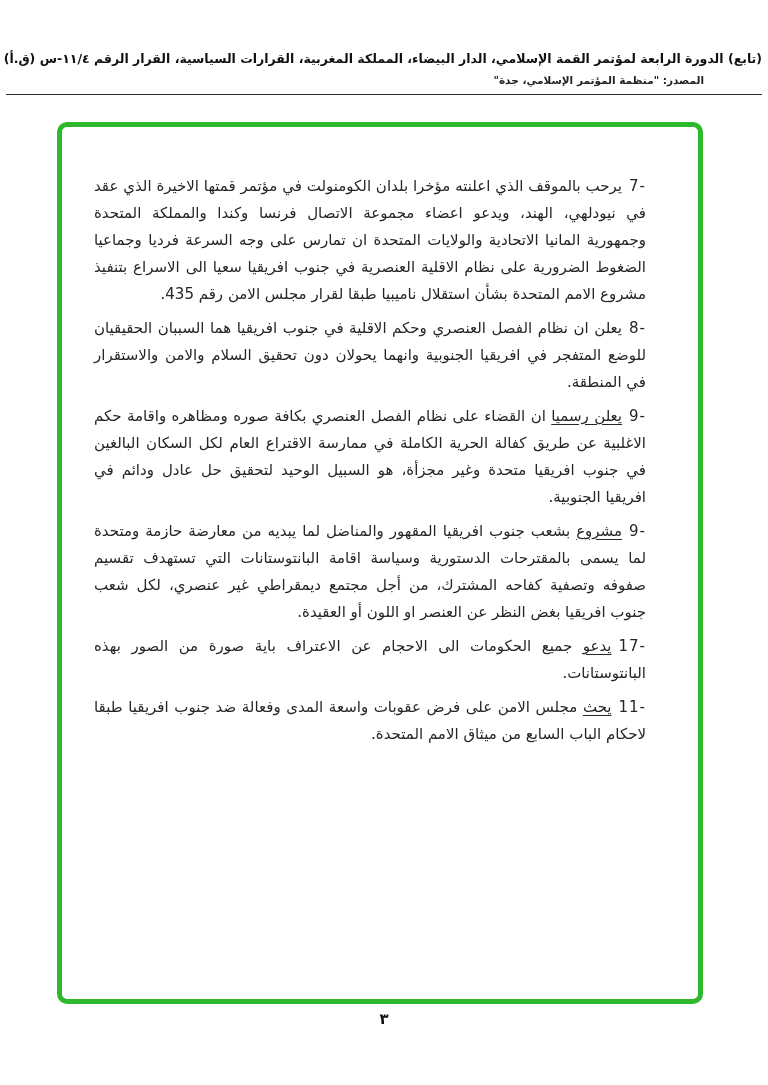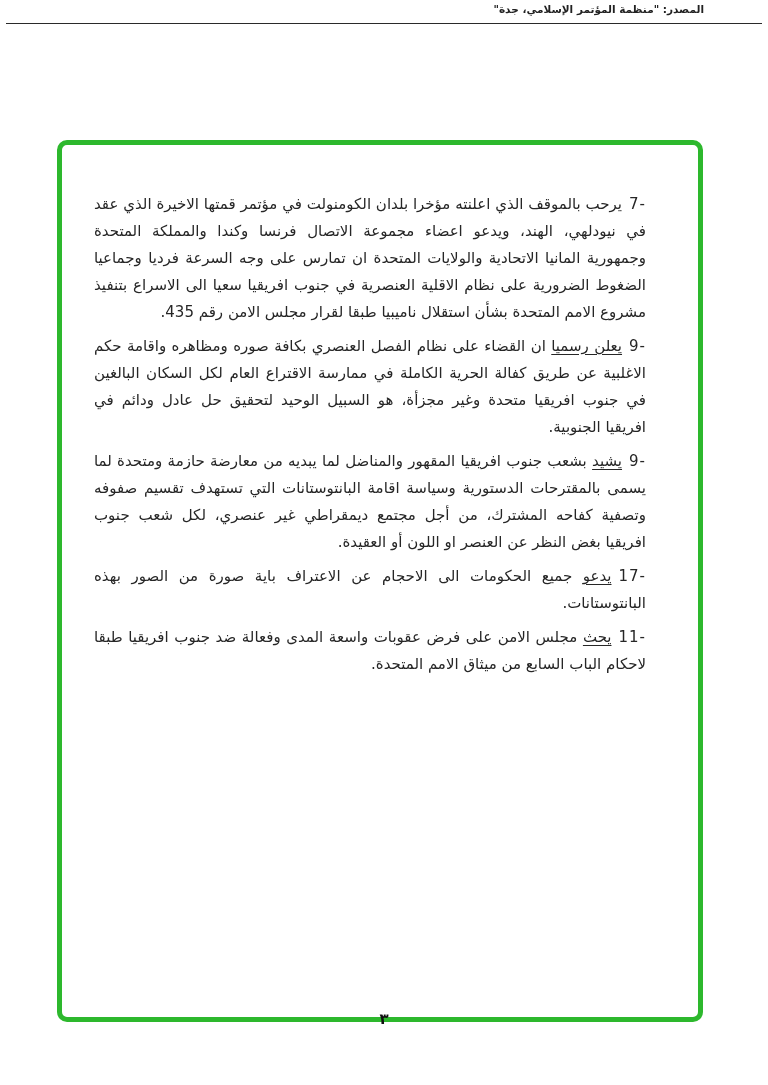--- a/index.html
+++ b/index.html
@@ -73,33 +73,35 @@
     font-weight: bold;
     font-size: 15px;
     color: #111;
   }
 </style>
 </head>
 <body>
 
 <div class="page">
 
+  <div class="doc-header">(تابع) الدورة الرابعة لمؤتمر القمة الإسلامي، الدار البيضاء، المملكة المغربية، القرارات السياسية، القرار الرقم ١١/٤-س (ق.أ)</div>
 
   <div class="doc-source">المصدر: "منظمة المؤتمر الإسلامي، جدة"</div>
 
   <hr class="header-divider">
 
-  <div class="green-box" style="border-color: rgb(45, 184, 45); margin-top: 18px;">
+  <div class="green-box" style="border-color: rgb(45, 184, 45);">
     <div class="doc-body">
   <p class="para"><span class="para-num" dir="ltr">7-</span><span class="lead">يرحب</span><span> بالموقف الذي اعلنته مؤخرا بلدان الكومنولت في مؤتمر قمتها الاخيرة الذي عقد في نيودلهي، الهند، ويدعو اعضاء مجموعة الاتصال فرنسا وكندا والمملكة المتحدة وجمهورية المانيا الاتحادية والولايات المتحدة ان تمارس على وجه السرعة فرديا وجماعيا الضغوط الضرورية على نظام الاقلية العنصرية في جنوب افريقيا سعيا الى الاسراع بتنفيذ مشروع الامم المتحدة بشأن استقلال ناميبيا طبقا لقرار مجلس الامن رقم 435.</span></p>
 
+  <p class="para"><span class="para-num" dir="ltr">8-</span><span class="lead">يعلن</span><span> ان نظام الفصل العنصري وحكم الاقلية في جنوب افريقيا هما السببان الحقيقيان للوضع المتفجر في افريقيا الجنوبية وانهما يحولان دون تحقيق السلام والامن والاستقرار في المنطقة.</span></p>
 
   <p class="para"><span class="para-num" dir="ltr">9-</span><span class="lead u">يعلن رسميا</span><span> ان القضاء على نظام الفصل العنصري بكافة صوره ومظاهره واقامة حكم الاغلبية عن طريق كفالة الحرية الكاملة في ممارسة الاقتراع العام لكل السكان البالغين في جنوب افريقيا متحدة وغير مجزأة، هو السبيل الوحيد لتحقيق حل عادل ودائم في افريقيا الجنوبية.</span></p>
 
-  <p class="para"><span class="para-num" dir="ltr">9-</span><span class="lead u">يشيد</span><span> بشعب جنوب افريقيا المقهور والمناضل لما يبديه من معارضة حازمة ومتحدة لما يسمى بالمقترحات الدستورية وسياسة اقامة البانتوستانات التي تستهدف تقسيم صفوفه وتصفية كفاحه المشترك، من أجل مجتمع ديمقراطي غير عنصري، لكل شعب جنوب افريقيا بغض النظر عن العنصر او اللون أو العقيدة.</span></p>
+  <p class="para"><span class="para-num" dir="ltr">9-</span><span class="lead u">مشروع</span><span> بشعب جنوب افريقيا المقهور والمناضل لما يبديه من معارضة حازمة ومتحدة لما يسمى بالمقترحات الدستورية وسياسة اقامة البانتوستانات التي تستهدف تقسيم صفوفه وتصفية كفاحه المشترك، من أجل مجتمع ديمقراطي غير عنصري، لكل شعب جنوب افريقيا بغض النظر عن العنصر او اللون أو العقيدة.</span></p>
 
 
   <p class="para"><span class="para-num" dir="ltr">17-</span><span class="lead u">يدعو</span><span> جميع الحكومات الى الاحجام عن الاعتراف باية صورة من الصور بهذه البانتوستانات.</span></p>
 
   <p class="para"><span class="para-num" dir="ltr">11-</span><span class="lead u">يحث</span><span> مجلس الامن على فرض عقوبات واسعة المدى وفعالة ضد جنوب افريقيا طبقا لاحكام الباب السابع من ميثاق الامم المتحدة.</span></p>
 </div>
   </div>
 
   <div class="page-num">٣</div>
 

